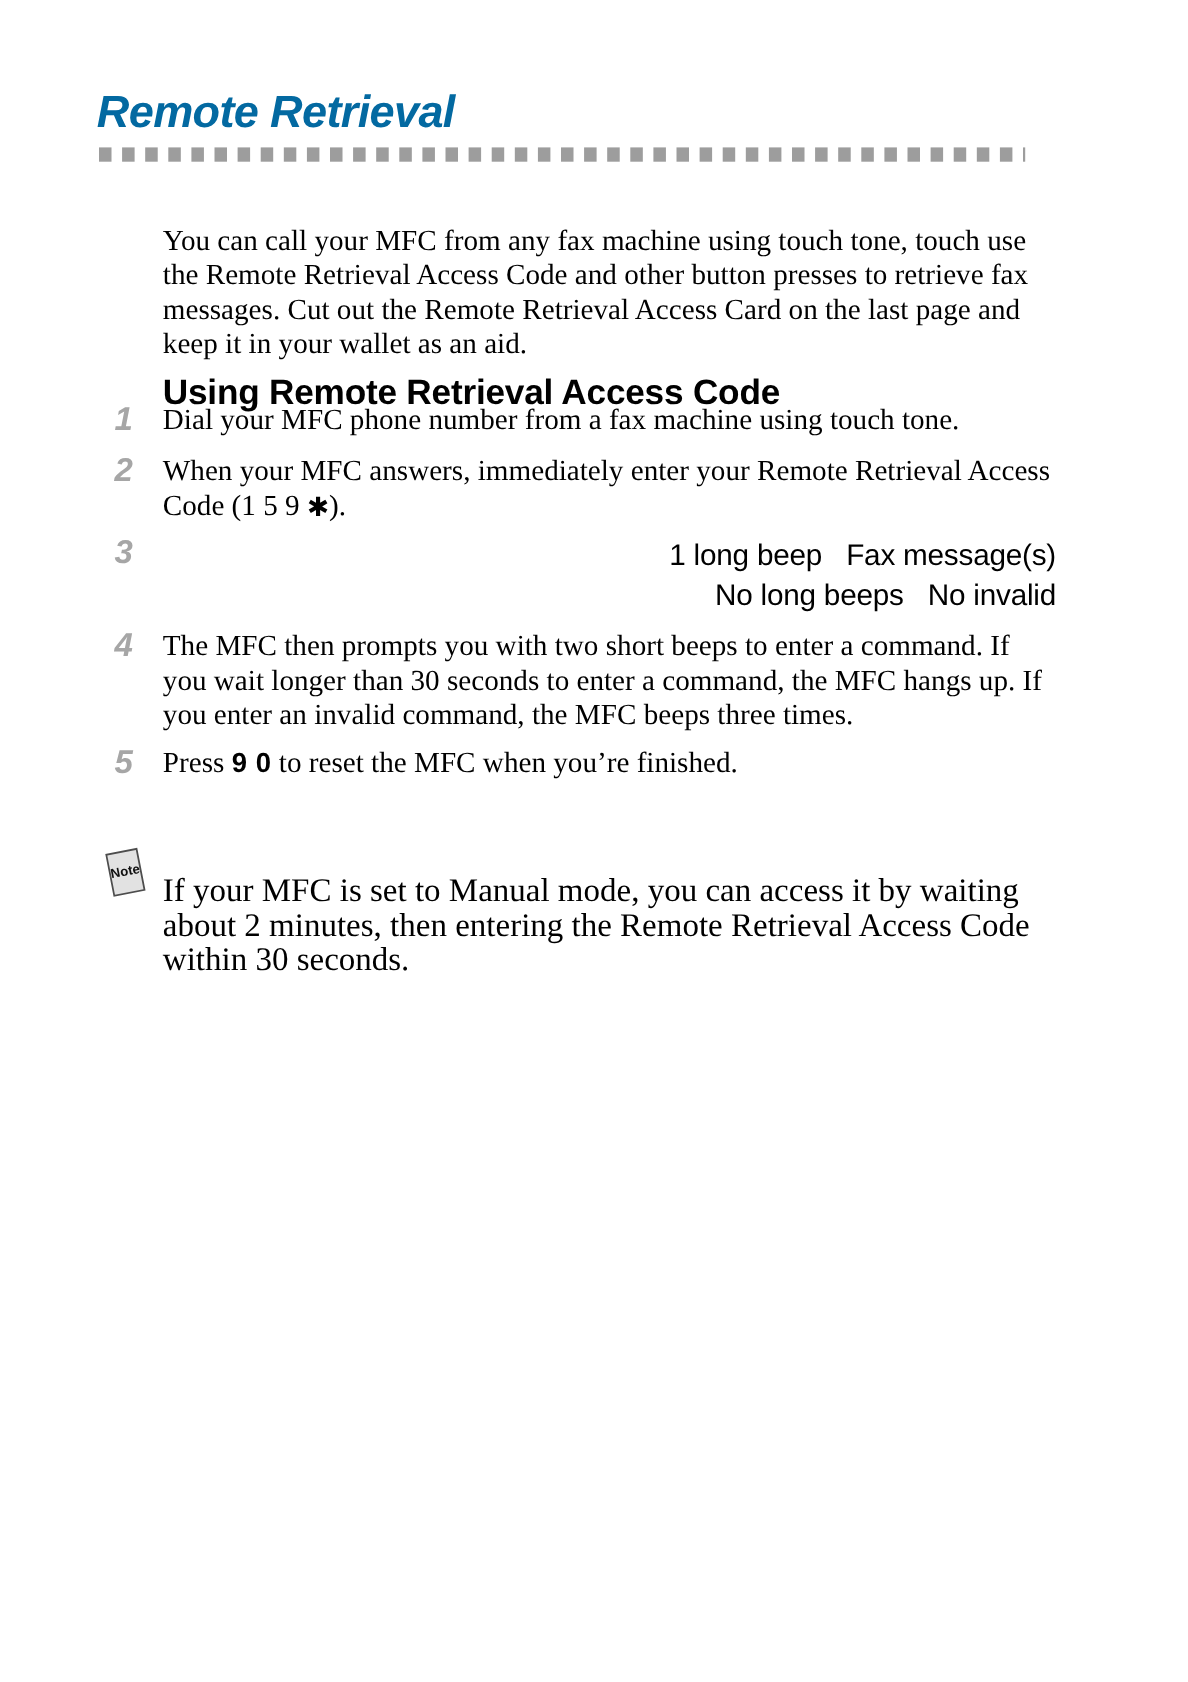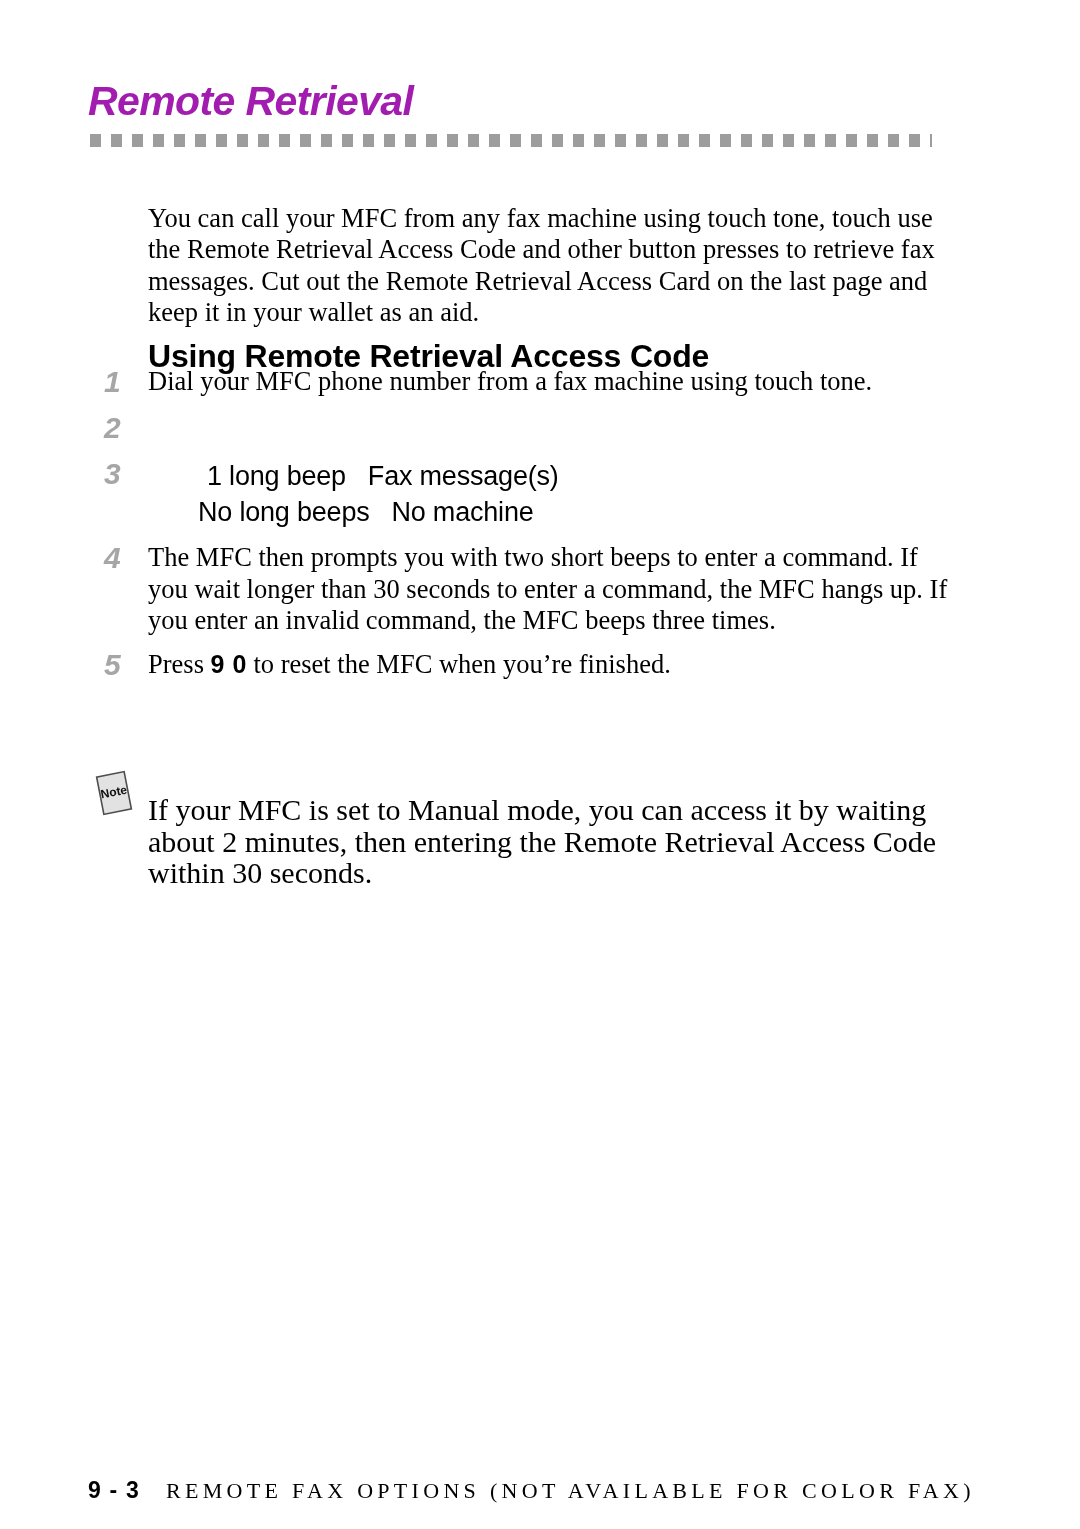--- a/index.html
+++ b/index.html
@@ -27,21 +27,21 @@
   .chapter-title {
     position: absolute;
     left: 88px;
     top: 78px;
     font-family: "Liberation Sans", "DejaVu Sans", sans-serif;
     font-weight: bold;
     font-style: italic;
     font-size: 41px;
     line-height: 46px;
     letter-spacing: -0.6px;
-    color: #a21caf;
+    color: #0369a1;
     white-space: nowrap;
   }
 
   
   .title-rule {
     position: absolute;
     left: 90px;
     top: 134px;
     width: 842px;
     height: 13px;
@@ -122,20 +122,21 @@
   }
 
   
   .beep-block {
     margin-top: 6px;
     margin-bottom: 4px;
     font-family: "Liberation Sans", "DejaVu Sans", sans-serif;
     font-size: 27px;
     line-height: 36px;
     letter-spacing: -0.2px;
+    text-align: right;
   }
   .beep-line {
     white-space: pre;
   }
   .beep-line.first { padding-left: 59px; }
   .beep-line.second { padding-left: 50px; }
 
   
   .note-block {
     position: absolute;
@@ -196,27 +197,28 @@
 
   <div class="steps">
 
     <div class="step">
       <span class="step-num">1</span>
       <span class="step-text">Dial your MFC phone number from a fax machine using touch tone.</span>
     </div>
 
     <div class="step">
       <span class="step-num">2</span>
+      <span class="step-text"><span>When your MFC answers, immediately enter your Remote Retrieval Access Code (1 5 9 </span><span class="star">✱</span><span>).</span></span>
     </div>
 
     <div class="step">
       <span class="step-num">3</span>
       <div class="beep-block">
         <div class="beep-line first"><span>1 long beep</span><span>&nbsp;&nbsp;&nbsp;</span><span>Fax message(s)</span></div>
-        <div class="beep-line second"><span>No long beeps</span><span>&nbsp;&nbsp;&nbsp;</span><span>No machine</span></div>
+        <div class="beep-line second"><span>No long beeps</span><span>&nbsp;&nbsp;&nbsp;</span><span>No invalid</span></div>
       </div>
     </div>
 
     <div class="step">
       <span class="step-num">4</span>
       <span class="step-text">The MFC then prompts you with two short beeps to enter a command.  If you wait longer than 30 seconds to enter a command, the MFC hangs up.  If you enter an invalid command, the MFC beeps three times.</span>
     </div>
 
     <div class="step">
       <span class="step-num">5</span>
@@ -231,18 +233,14 @@
       <svg width="44" height="46" viewBox="0 0 44 46" xmlns="http://www.w3.org/2000/svg">
         <g transform="rotate(-11 22 23)">
           <rect x="8" y="4" width="28" height="38" fill="#e2e2e2" stroke="#4d4d4d" stroke-width="1.6"></rect>
           <text x="22" y="26" text-anchor="middle" font-family="Liberation Sans, DejaVu Sans, sans-serif" font-size="12" font-weight="bold" fill="#111111">Note</text>
         </g>
       </svg>
     </span>
     <p class="note-text">If your MFC is set to Manual mode, you can access it by waiting about 2 minutes, then entering the Remote Retrieval Access Code within 30 seconds.</p>
   </div>
 
-  <div class="footer">
-    <span class="footer-page">9 - 3</span>
-    <span class="footer-label">REMOTE FAX OPTIONS (NOT AVAILABLE FOR COLOR FAX)</span>
-  </div>
 
 </div>
 
 </body></html>

